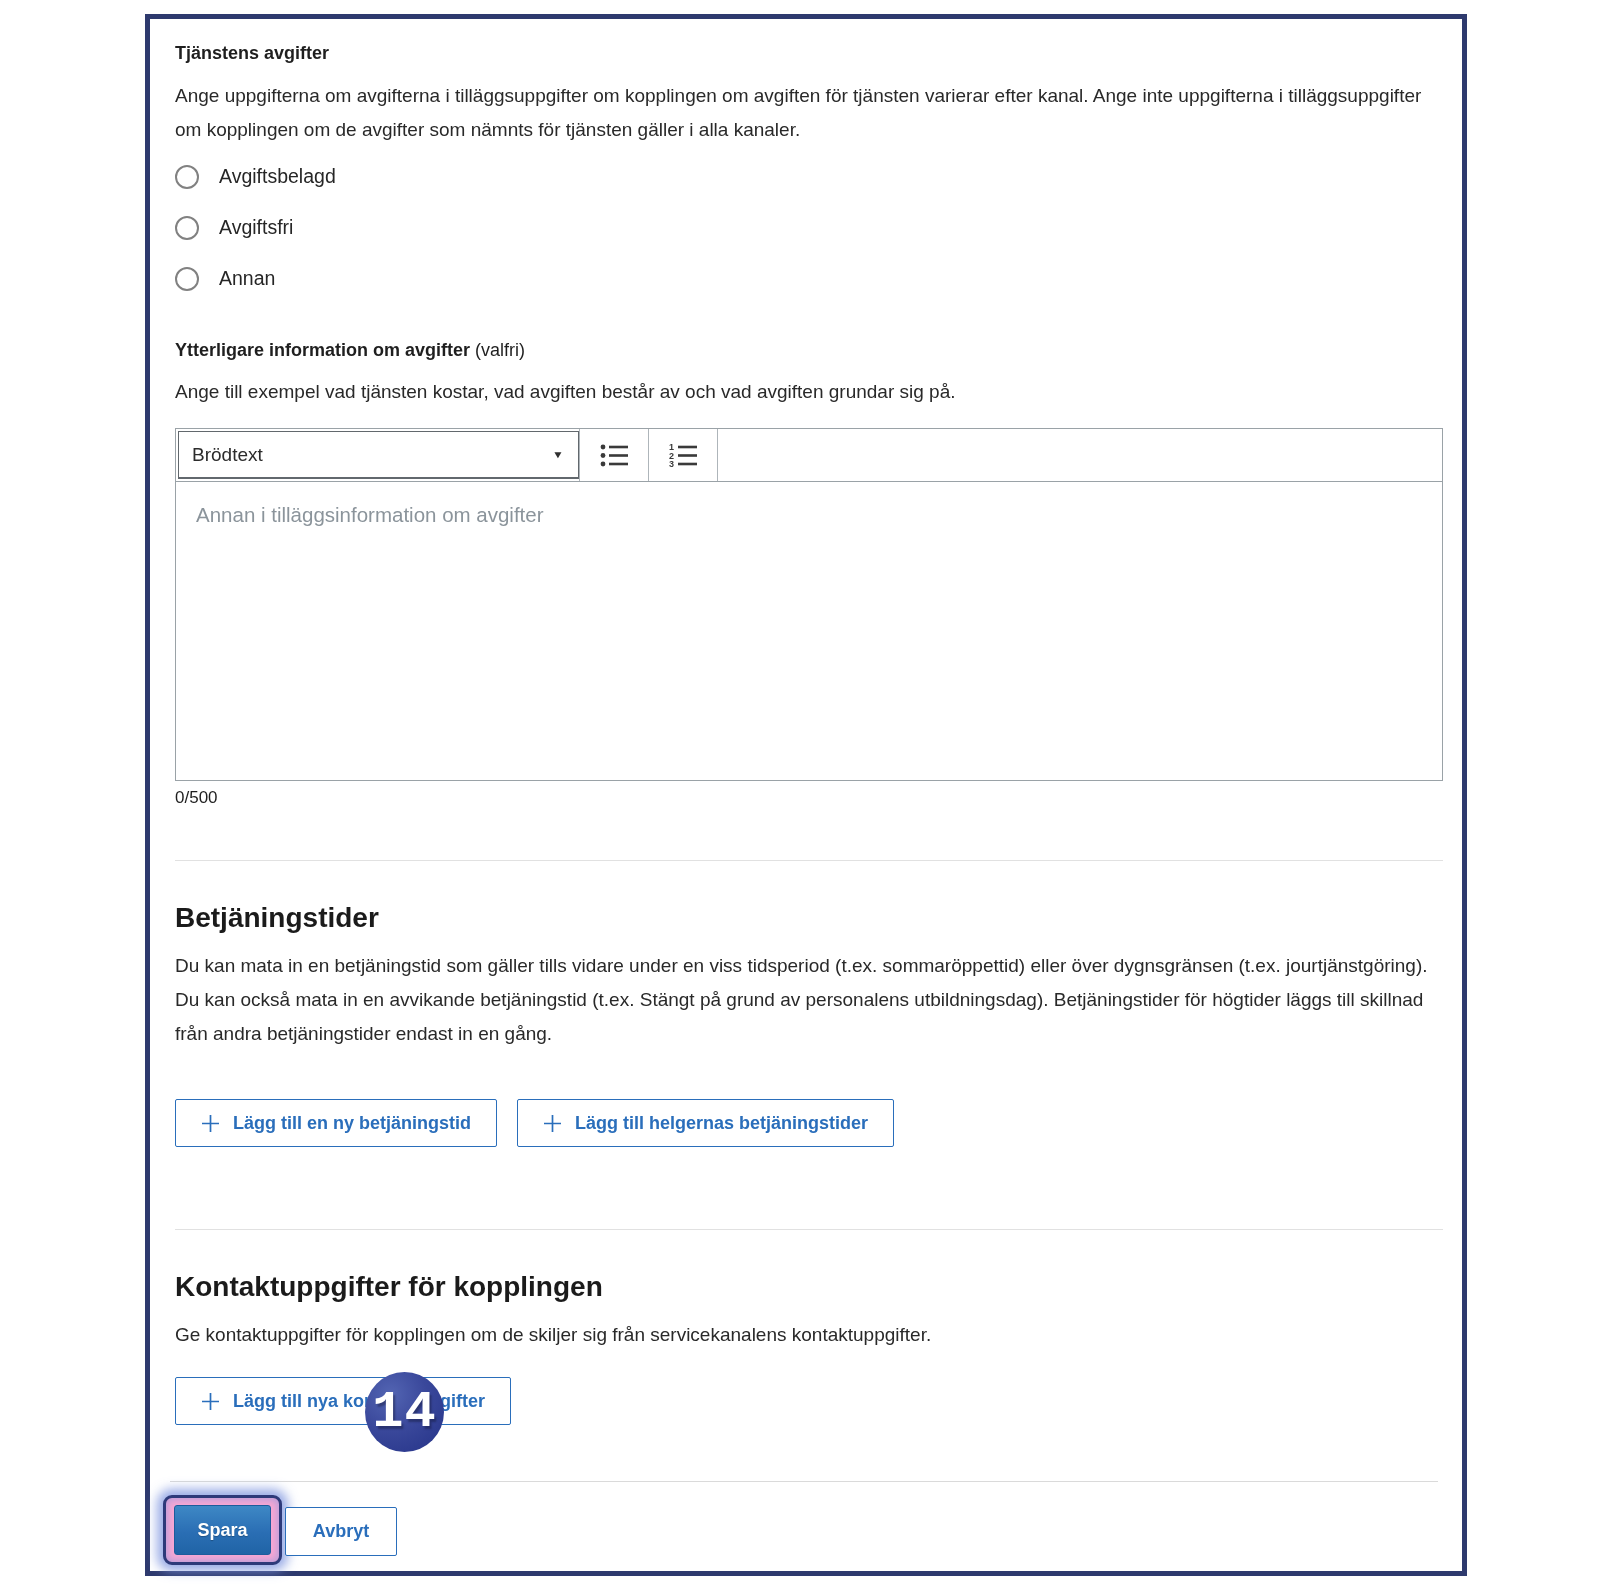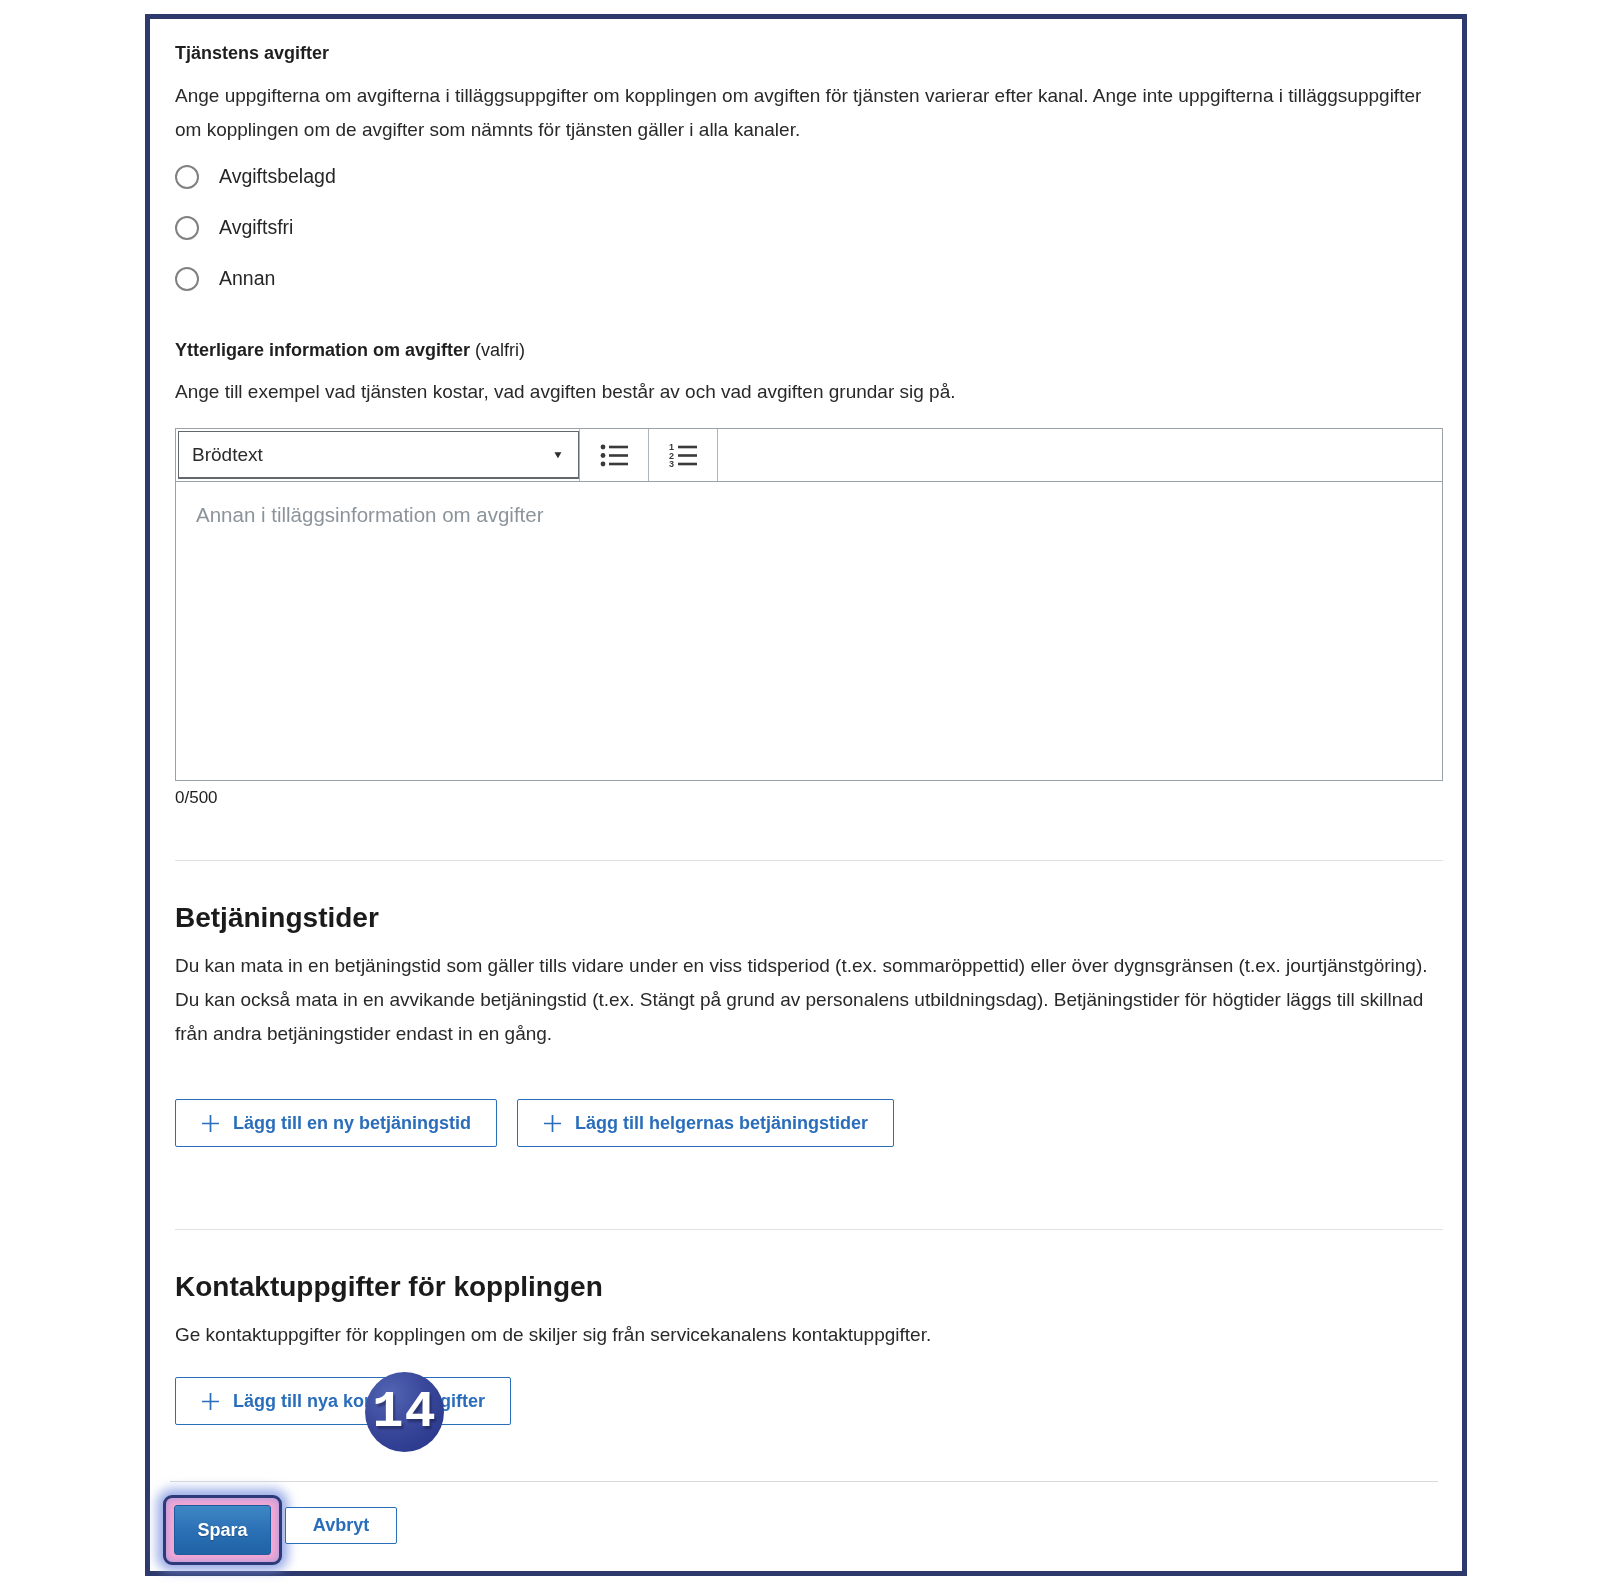--- a/index.html
+++ b/index.html
@@ -61,21 +61,21 @@
     background:#f9a8d4;
     box-shadow:0 0 11px 6px rgba(128,150,224,.8), inset 0 0 7px 2px rgba(128,150,224,.55);
   }
   .spara-btn{
     width:97px;height:50px;border:1px solid #1d5c9c;border-radius:3px;
     background:linear-gradient(180deg,#3e88c5 0%,#2a6eb4 55%,#2064a6 100%);
     color:#fff;font-size:18px;font-weight:700;display:flex;align-items:center;justify-content:center;
     cursor:pointer;text-shadow:0 1px 1px rgba(0,0,0,.25);
   }
   .avbryt-btn{
-    margin-left:3px;margin-top:12px;width:112px;height:37px;box-sizing:border-box;
+    margin-left:3px;margin-top:12px;width:112px;height:49px;box-sizing:border-box;
     border:1px solid #2a6ebb;border-radius:2px;background:#fff;color:#2a6ebb;
     font-size:18px;font-weight:700;display:flex;align-items:center;justify-content:center;cursor:pointer;
   }
   
   .step-badge{
     position:absolute;left:215px;top:1353px;width:79px;height:80px;border-radius:50%;
     background:radial-gradient(circle at 32% 28%, #5365b3 0%, #3a489b 45%, #2e3c90 75%, #2a3787 100%);
     color:#fff;font-size:52px;font-weight:700;display:flex;align-items:center;justify-content:center;
     z-index:5;text-shadow:2px 3px 2px rgba(20,25,60,.45);letter-spacing:1px;font-family:Liberation Mono, monospace;
   }

